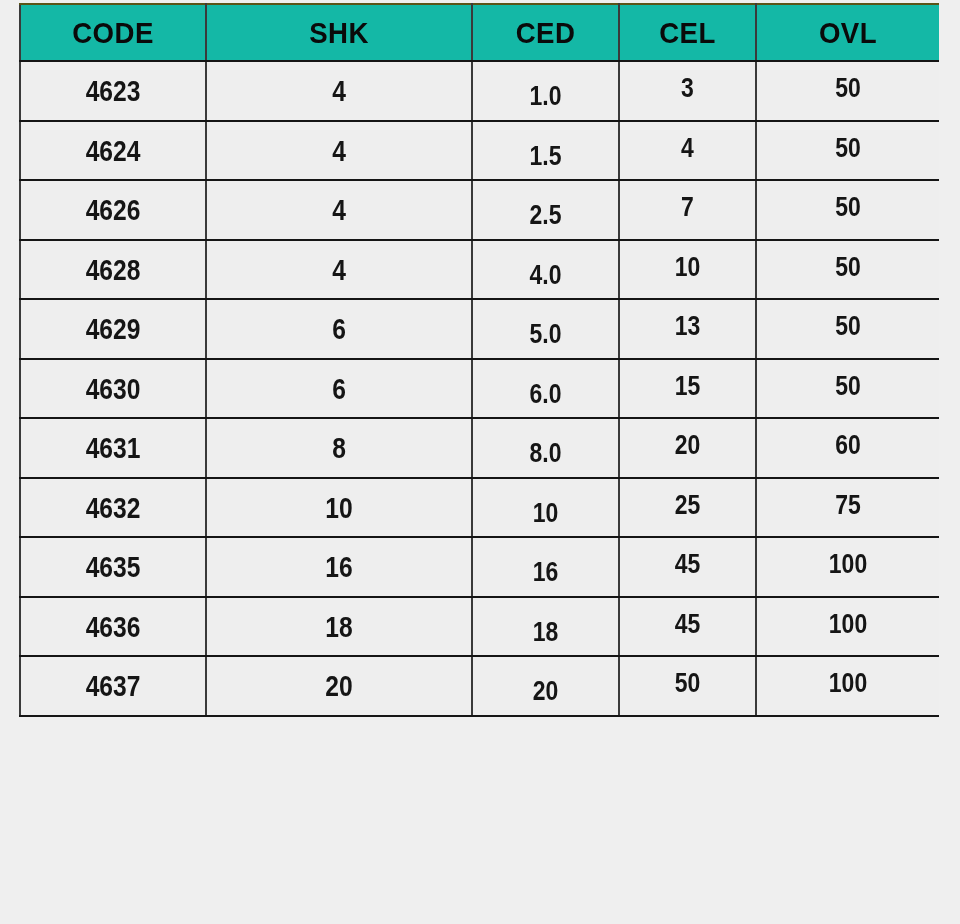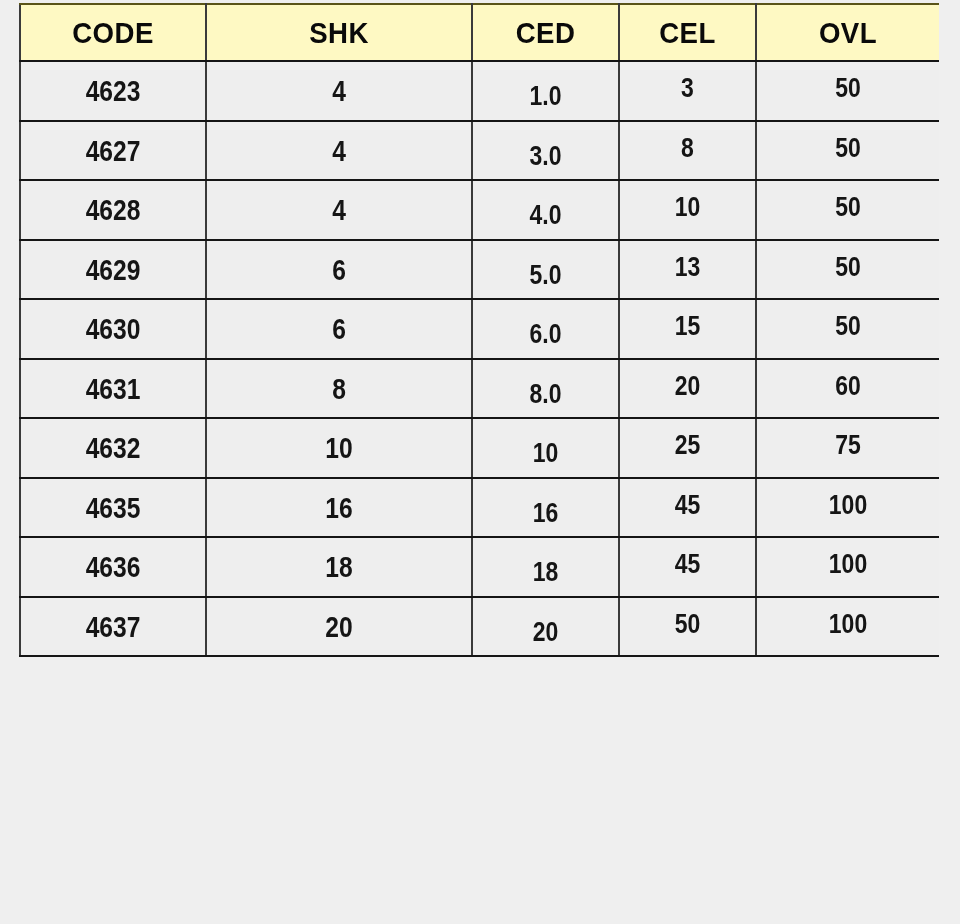--- a/index.html
+++ b/index.html
@@ -45,21 +45,21 @@
     padding: 0;
     margin: 0;
   }
   table.spec-table th:first-child,
   table.spec-table td:first-child {
     border-left: 2px solid #3a3a3a;
   }
 
   
   table.spec-table thead th {
-    background: #fef9c3;
+    background: #14b8a6;
     height: 55px;
     border-bottom: 2px solid #151515;
     border-right: 2px solid #3a3a3a;
     border-top: 2px solid #5a5418;
   }
   table.spec-table thead th .hlabel {
     display: block;
     font-family: "Liberation Sans", sans-serif;
     font-weight: bold;
     font-size: 30px;
@@ -131,30 +131,47 @@
           </td>
           <td>
             <span class="cellval v-cel">3</span>
           </td>
           <td>
             <span class="cellval v-ovl">50</span>
           </td>
         </tr>
         <tr>
           <td>
-            <span class="cellval v-code">4627</span>
+            <span class="cellval v-code">4624</span>
           </td>
           <td>
             <span class="cellval v-shk">4</span>
           </td>
           <td>
-            <span class="cellval v-ced">3.0</span>
-          </td>
-          <td>
-            <span class="cellval v-cel">8</span>
+            <span class="cellval v-ced">1.5</span>
+          </td>
+          <td>
+            <span class="cellval v-cel">4</span>
+          </td>
+          <td>
+            <span class="cellval v-ovl">50</span>
+          </td>
+        </tr>
+        <tr>
+          <td>
+            <span class="cellval v-code">4626</span>
+          </td>
+          <td>
+            <span class="cellval v-shk">4</span>
+          </td>
+          <td>
+            <span class="cellval v-ced">2.5</span>
+          </td>
+          <td>
+            <span class="cellval v-cel">7</span>
           </td>
           <td>
             <span class="cellval v-ovl">50</span>
           </td>
         </tr>
         <tr>
           <td>
             <span class="cellval v-code">4628</span>
           </td>
           <td>

